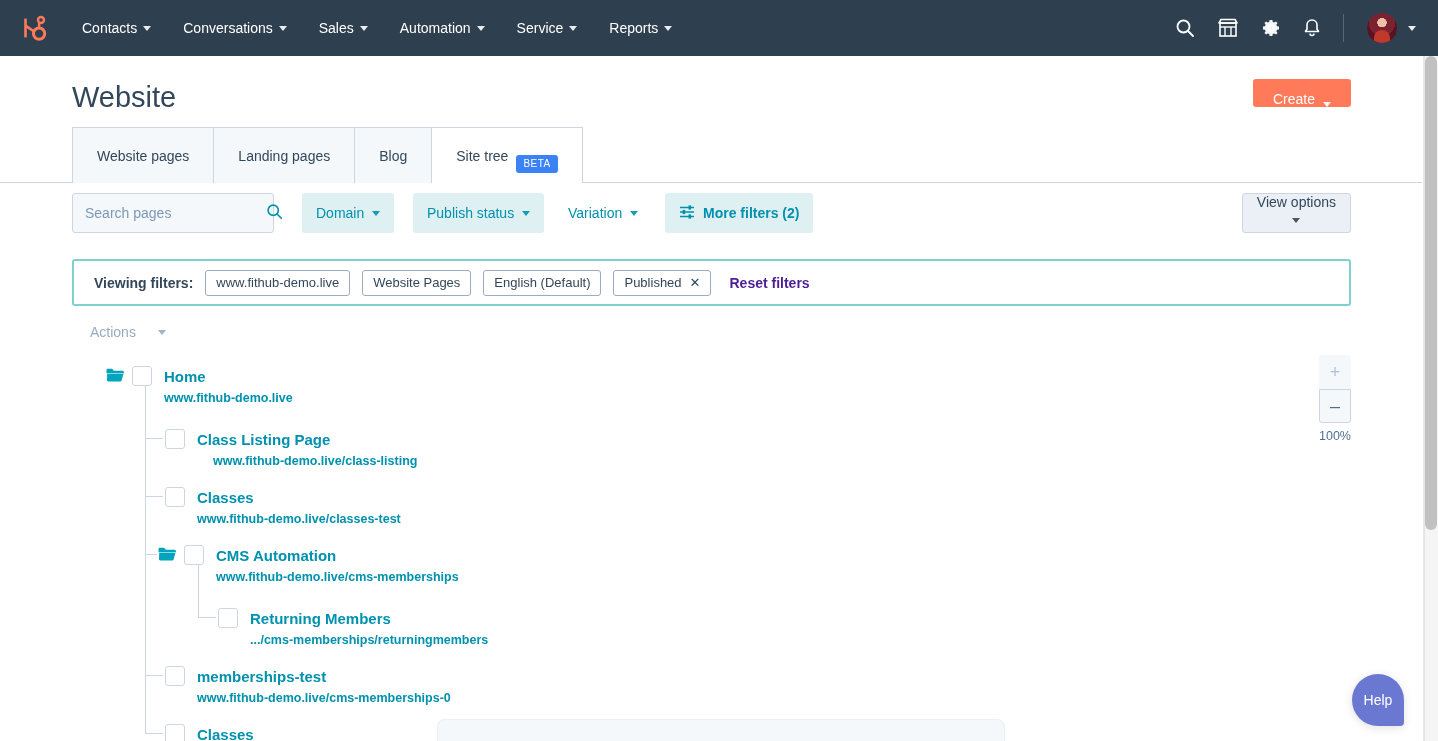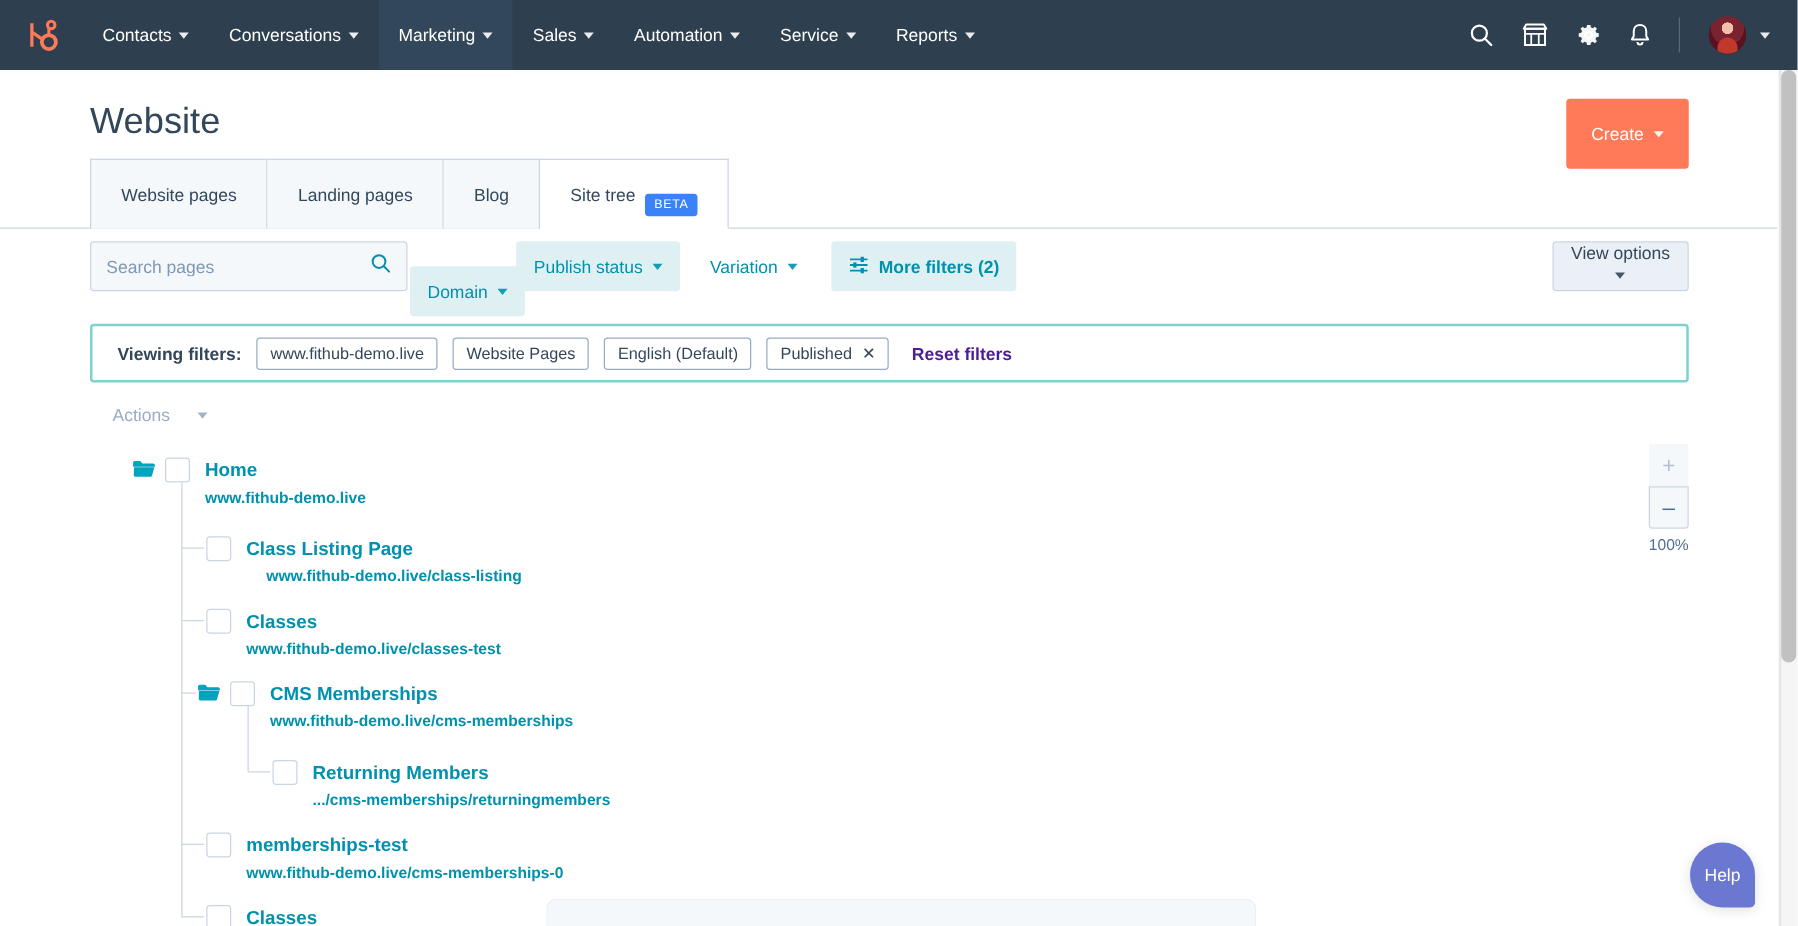--- a/index.html
+++ b/index.html
@@ -54,23 +54,23 @@
   
   .page-header { position: absolute; top: 56px; left: 0; width: 1422px; }
   .page-title {
     position: absolute; left: 72px; top: 24px;
     font-size: 29px; font-weight: 400; color: #33475b; line-height: 1.2;
   }
   .create-btn {
     position: absolute; right: 71px; top: 23px;
     background: #ff7a59; color: #fff;
     border: none; border-radius: 3px;
-    height: 56px; padding: 0 20px;
+    height: 28px; padding: 0 20px;
     font-size: 14px; font-family: inherit;
-    display: flex; align-items: center; gap: 8px;
+    display: flex; align-items: flex-end; gap: 8px;
     cursor: pointer;
   }
   .tabs-wrap {
     position: absolute; left: 0; top: 71px; width: 1422px;
     border-bottom: 1px solid #cbd6e2; height: 56px;
   }
   .tabs { position: absolute; left: 72px; top: 0; display: flex; align-items: stretch; height: 56px; }
   .tab {
     display: flex; align-items: center; gap: 8px;
     padding: 0 24px; height: 56px;
@@ -88,21 +88,21 @@
   .beta-badge {
     background: #3b82f6; color: #fff;
     font-size: 10px; font-weight: normal; letter-spacing: .5px;
     padding: 4px 7px; border-radius: 3px; line-height: 1; margin-top: 16px;
   }
 
   
   .toolbar { position: absolute; left: 0; top: 193px; width: 1422px; height: 48px; }
   .search-box {
     position: absolute; left: 72px; top: 0;
-    width: 254px; height: 40px;
+    width: 202px; height: 40px;
     border: 1px solid #cbd6e2; border-radius: 3px;
     background: #f5f8fa;
     display: flex; align-items: center; padding: 0 12px;
   }
   .search-box input {
     border: none; outline: none; background: transparent;
     font-size: 14px; font-family: inherit; color: #33475b;
     flex: 1; height: 100%;
   }
   .search-box input::placeholder { color: #7c98b6; }
@@ -235,24 +235,20 @@
       <path d="M8 6 L8 26" stroke="#ff7a59" stroke-width="2.8" fill="none"></path>
     </svg>
   </div>
   <div class="nav-items">
     <div class="nav-item">
       <span>Contacts</span>
       <span class="caret"></span>
     </div>
     <div class="nav-item">
       <span>Conversations</span>
-      <span class="caret"></span>
-    </div>
-    <div class="nav-item active">
-      <span>Marketing</span>
       <span class="caret"></span>
     </div>
     <div class="nav-item">
       <span>Sales</span>
       <span class="caret"></span>
     </div>
     <div class="nav-item">
       <span>Automation</span>
       <span class="caret"></span>
     </div>
@@ -332,21 +328,21 @@
   <div class="search-box">
     <input type="text" placeholder="Search pages" style="">
     <span>
       <svg width="17" height="17" viewBox="0 0 20 20">
           <circle cx="8.5" cy="8.5" r="6" fill="none" stroke="#0091ae" stroke-width="1.9"></circle>
           <line x1="13" y1="13" x2="18" y2="18" stroke="#0091ae" stroke-width="1.9" stroke-linecap="round"></line>
         </svg>
     </span>
   </div>
 
-  <button class="filter-btn" style="left:328px;margin-top:20px;">
+  <button class="filter-btn" style="left:302px;">
     <span>Domain</span>
     <span class="caret"></span>
   </button>
 
   <button class="filter-btn" style="left:413px;justify-content:space-between;">
     <span>Publish status</span>
     <span class="caret"></span>
   </button>
 
   <button class="filter-btn" style="left:554px; background:transparent;">
@@ -442,21 +438,21 @@
 
   <div class="node" style="left:158px; top:189px;">
     <div class="node-row">
       <span class="folder-icon">
         <svg width="18" height="16" viewBox="0 0 18 16">
           <path d="M0.5 3.2c0-.8.6-1.4 1.4-1.4h4.3l1.7 1.9h8.6c.8 0 1.4.6 1.4 1.4v1.2H0.5z" fill="#00a4bd"></path>
           <path d="M1.2 6.8h16.3l-1.9 6.6c-.2.6-.7 1-1.3 1H2.3c-.7 0-1.2-.5-1.3-1.2z" fill="#00a4bd"></path>
         </svg>
       </span>
       <span class="cbox"></span>
-      <span class="node-title">CMS Memberships</span>
+      <span class="node-title">CMS Automation</span>
     </div>
     <div class="node-url" style="margin-left:58px; margin-top:5px;">www.fithub-demo.live/cms-memberships</div>
   </div>
 
   <div class="node" style="left:218px; top:252px;">
     <div class="node-row">
       <span class="cbox"></span>
       <span class="node-title">Returning Members</span>
     </div>
     <div class="node-url" style="margin-left:32px; margin-top:5px;">.../cms-memberships/returningmembers</div>

